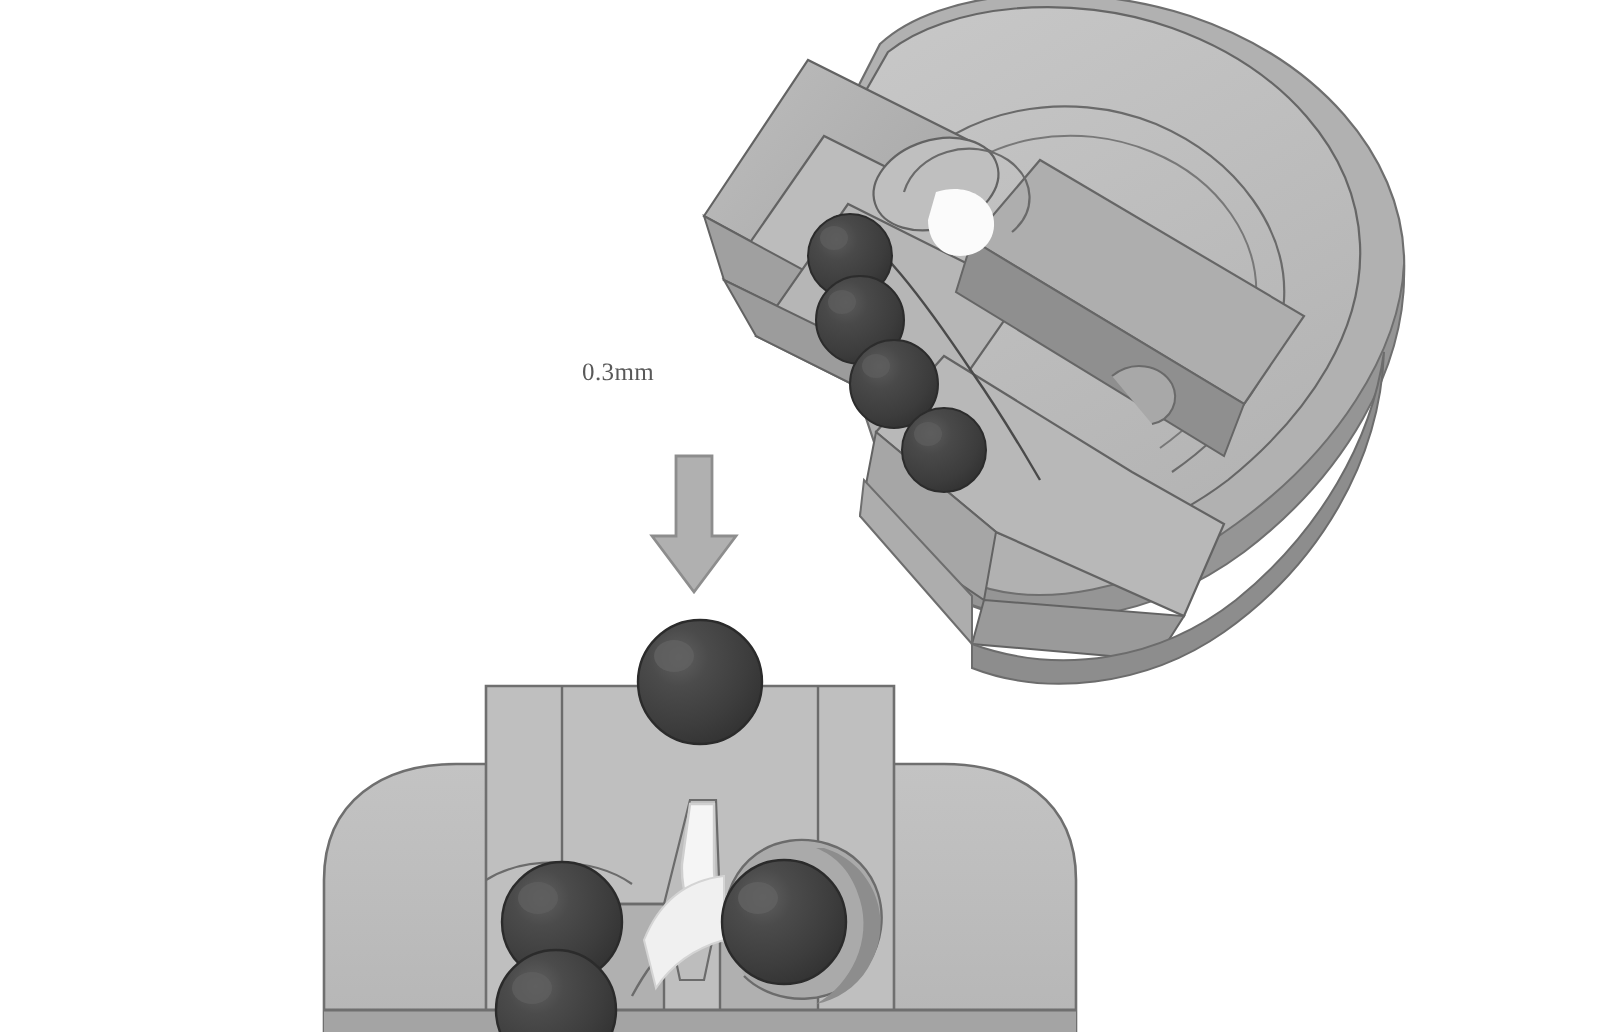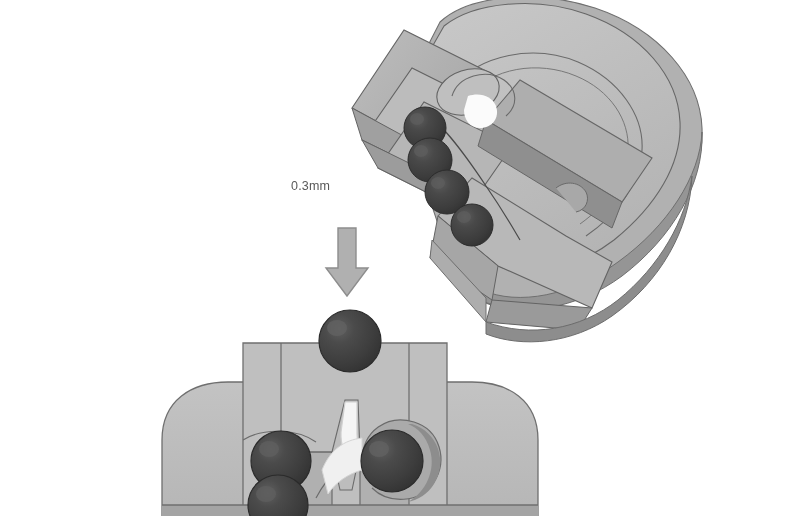--- a/index.html
+++ b/index.html
@@ -22,21 +22,21 @@
   #figure-svg {
     position: absolute;
     left: 0;
     top: 0;
     width: 800px;
     height: 516px;
     display: block;
   }
   .dim-label {
     position: absolute;
-    font-family: Liberation Sans, sans-serif;
+    font-family: Liberation Serif, serif;
     font-size: 12.5px;
     letter-spacing: 0.2px;
     color: #595959;
     white-space: nowrap;
     user-select: none;
   }
 </style>
 </head>
 <body>
 

